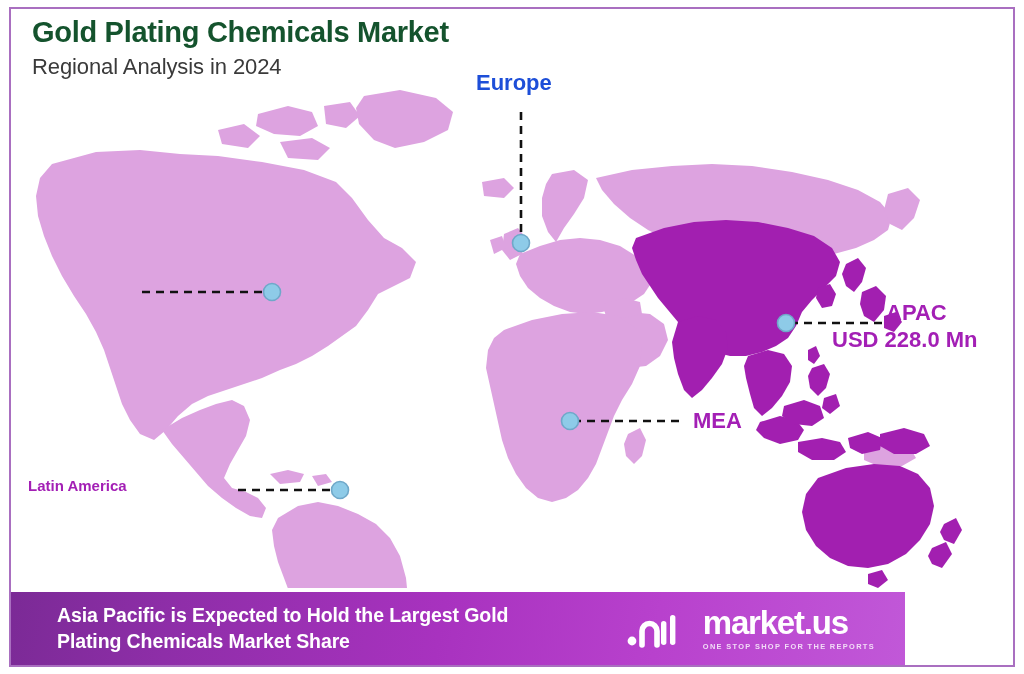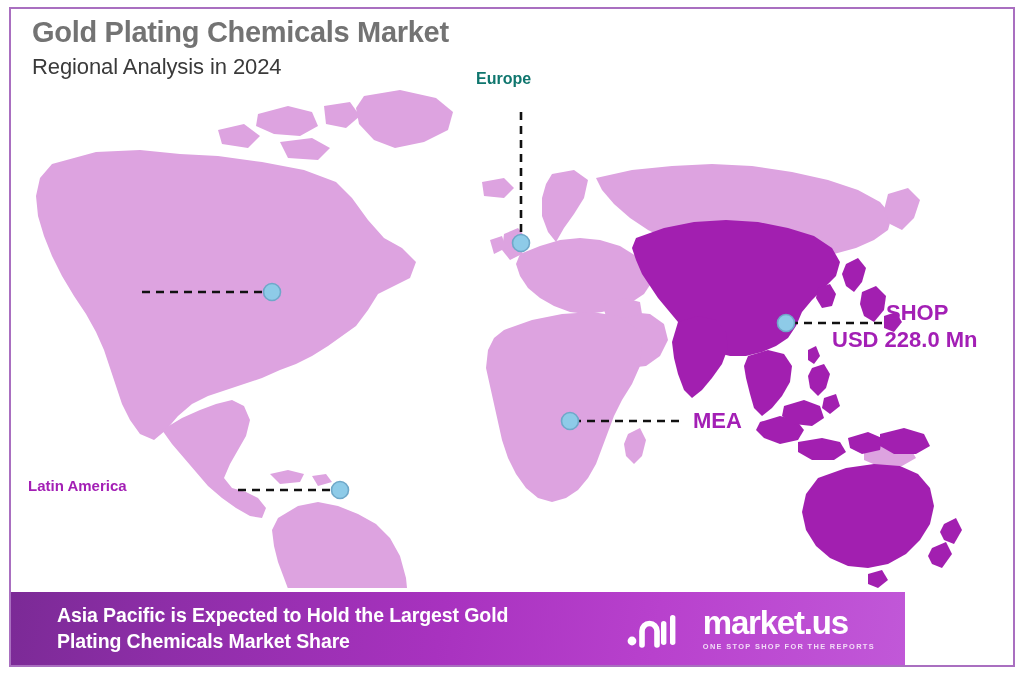--- a/index.html
+++ b/index.html
@@ -35,21 +35,21 @@
   
   .header {
     position: absolute;
     left: 32px;
     top: 16px;
     z-index: 20;
   }
   .title {
     font-size: 29px;
     font-weight: bold;
-    color: #737373;
+    color: #14532d;
     letter-spacing: -0.3px;
     line-height: 1.12;
     white-space: nowrap;
   }
   .subtitle {
     font-size: 22px;
     font-weight: 400;
     color: #3a3a3a;
     margin-top: 6px;
     letter-spacing: -0.1px;
@@ -69,21 +69,21 @@
 
   
   .region-label {
     position: absolute;
     font-weight: bold;
     color: #9b27b0;
     white-space: nowrap;
     z-index: 30;
     line-height: 1.14;
   }
-  .lbl-europe   { left: 476px; top: 70px;  font-size: 16px; color: #0f766e; }
+  .lbl-europe   { left: 476px; top: 70px;  font-size: 22px; color: #1d4ed8; }
   .lbl-na       { left: 22px;  top: 308px; font-size: 22px; color: #a31fb5; }
   .lbl-latam    { left: 28px;  top: 477px; font-size: 15px; color: #a31fb5; }
   .lbl-mea      { left: 693px; top: 408px; font-size: 22px; color: #a31fb5; }
   .lbl-apac     { left: 832px; top: 300px; font-size: 22px; color: #a31fb5; text-align: left; }
   .lbl-apac .apac-name  { display: block; margin-left: 54px; }
   .lbl-apac .apac-value { display: block; margin-top: 2px; }
 
   
   .leaders {
     position: absolute;
@@ -276,21 +276,21 @@
       <circle cx="570" cy="421" r="8.5" fill="#8ecbe8" stroke="#6fa8c9" stroke-width="1.6"></circle>
       <circle cx="786" cy="323" r="8.5" fill="#8ecbe8" stroke="#6fa8c9" stroke-width="1.6"></circle>
     </g>
   </svg>
 
   <div class="region-label lbl-europe">Europe</div>
   <div class="region-label lbl-latam">Latin America</div>
   <div class="region-label lbl-mea">MEA</div>
 
   <div class="region-label lbl-apac">
-    <span class="apac-name">SHOP</span>
+    <span class="apac-name">APAC</span>
     <span class="apac-value">USD 228.0 Mn</span>
   </div>
 
   <div class="banner">
     <div class="banner-text">
       <div>Asia Pacific is Expected to Hold the Largest Gold</div>
       <div>Plating Chemicals Market Share</div>
     </div>
 
     <div class="logo">

